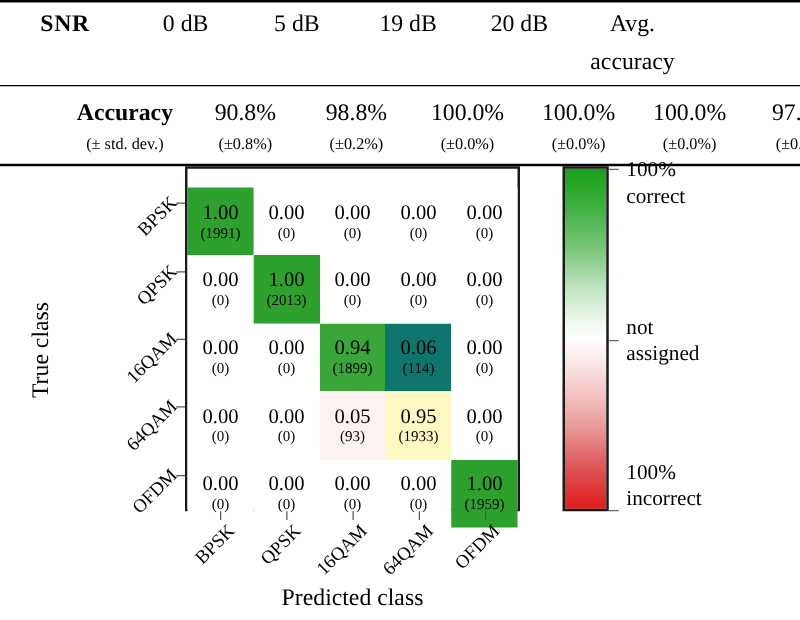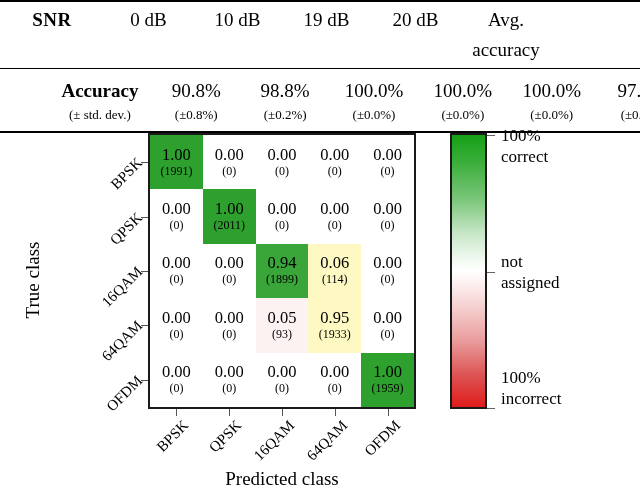--- a/index.html
+++ b/index.html
@@ -104,21 +104,21 @@
     left: 148px;
     top: 37px;
     width: 268px;
     height: 276px;
     border: 2px solid #1a1a1a;
     box-sizing: border-box;
     background: #ffffff;
   }
   #matrix-grid {
     position: absolute;
-    left: 0; top: 0;
+    left: 0; top: 15px;
     width: 264px;
     height: 272px;
     display: grid;
     grid-template-columns: repeat(5, 1fr);
     grid-template-rows: repeat(5, 1fr);
   }
   .cell {
     position: relative;
     display: flex;
     flex-direction: column;
@@ -207,21 +207,21 @@
 </head>
 <body>
 
 <div id="results-table">
 
   <div class="rule-thick"></div>
 
   <div class="trow" style="padding-top:3px;padding-bottom:3px;">
     <div class="tcell c-label hdr-main">SNR</div>
     <div class="tcell c-data hdr-plain">0 dB</div>
-    <div class="tcell c-data hdr-plain">10 dB</div>
+    <div class="tcell c-data hdr-plain">5 dB</div>
     <div class="tcell c-data hdr-plain">19 dB</div>
     <div class="tcell c-data hdr-plain">20 dB</div>
     <div class="tcell c-avg hdr-plain">Avg. accuracy</div>
   </div>
 
   <div class="rule-thin"></div>
 
   <div class="trow" style="padding-top:9px;margin-left:48px;">
     <div class="tcell c-label">
       <div class="acc-main bold">Accuracy</div>
@@ -282,21 +282,21 @@
         <div class="cell" style="background: rgb(255, 255, 255);">
           <div class="v">0.00</div>
           <div class="n">(0)</div>
         </div>
         <div class="cell" style="background: rgb(255, 255, 255);">
           <div class="v">0.00</div>
           <div class="n">(0)</div>
         </div>
         <div class="cell" style="background: rgb(46, 160, 46);">
           <div class="v">1.00</div>
-          <div class="n">(2011)</div>
+          <div class="n">(2013)</div>
         </div>
         <div class="cell" style="background: rgb(255, 255, 255);">
           <div class="v">0.00</div>
           <div class="n">(0)</div>
         </div>
         <div class="cell" style="background: rgb(255, 255, 255);">
           <div class="v">0.00</div>
           <div class="n">(0)</div>
         </div>
         <div class="cell" style="background: rgb(255, 255, 255);">
@@ -308,21 +308,21 @@
           <div class="n">(0)</div>
         </div>
         <div class="cell" style="background: rgb(255, 255, 255);">
           <div class="v">0.00</div>
           <div class="n">(0)</div>
         </div>
         <div class="cell" style="background: rgb(58, 166, 58);">
           <div class="v">0.94</div>
           <div class="n">(1899)</div>
         </div>
-        <div class="cell" style="background: #fef9c3;">
+        <div class="cell" style="background: #0f766e;">
           <div class="v">0.06</div>
           <div class="n">(114)</div>
         </div>
         <div class="cell" style="background: rgb(255, 255, 255);">
           <div class="v">0.00</div>
           <div class="n">(0)</div>
         </div>
         <div class="cell" style="background: rgb(255, 255, 255);">
           <div class="v">0.00</div>
           <div class="n">(0)</div>

